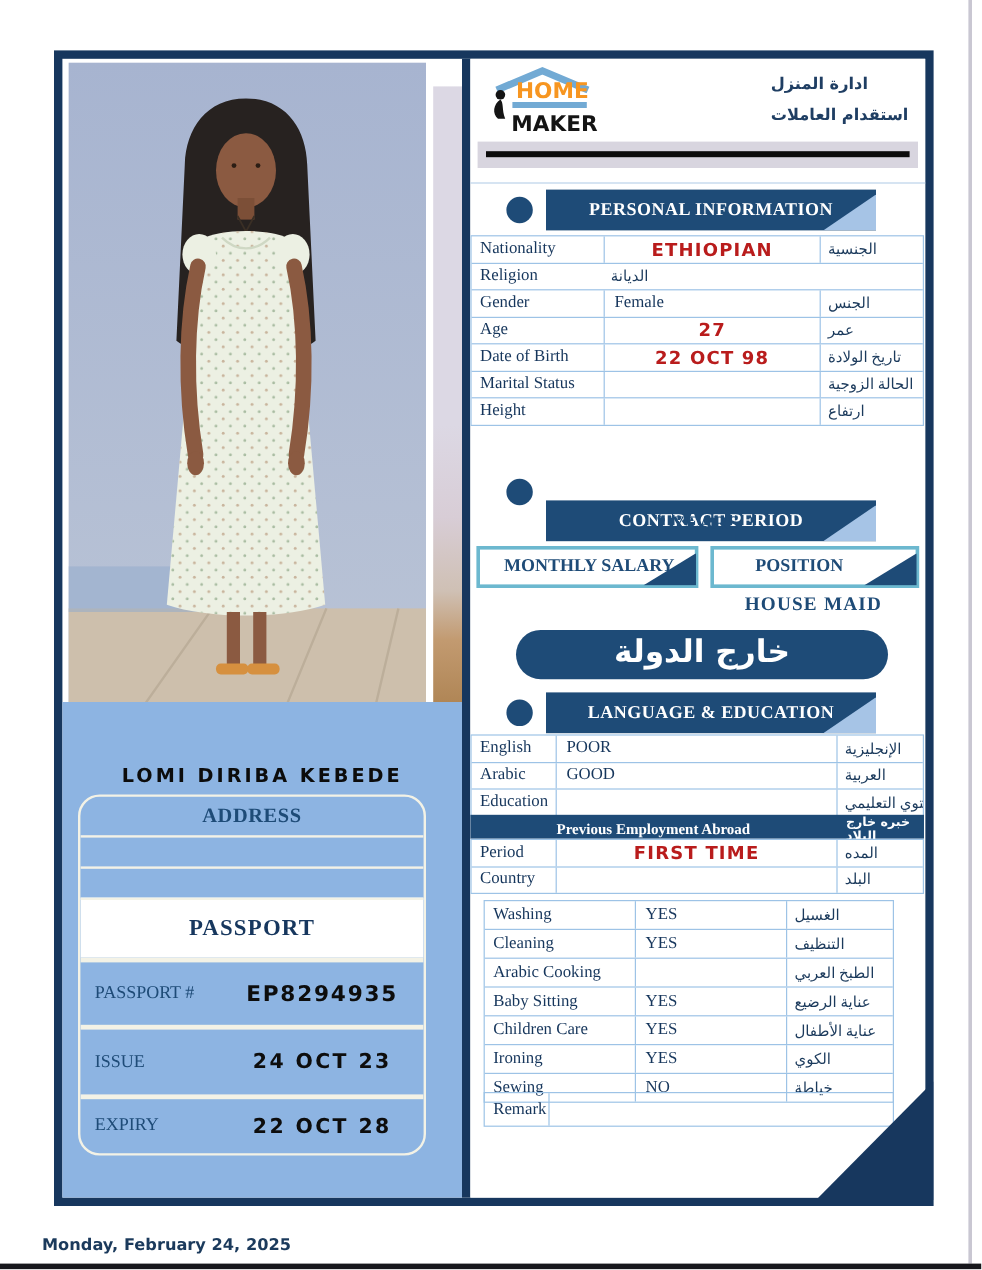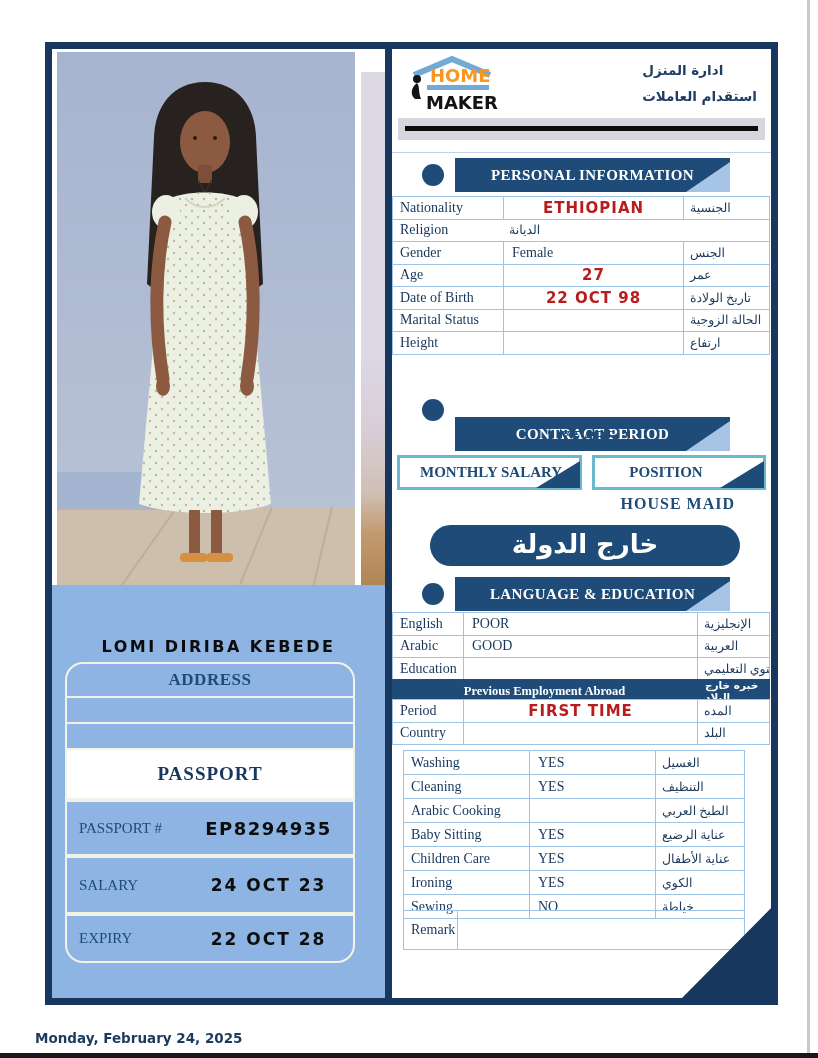--- a/index.html
+++ b/index.html
@@ -84,21 +84,21 @@
   .ar  { direction:rtl; justify-content:flex-end; padding:0 6px; color:#1b3a5c; font-size:12.5px; }
   .v-bold { justify-content:center; padding-left:0; font-family:"DejaVu Sans",sans-serif;
             font-weight:bold; color:#b91c1c; letter-spacing:1px; font-size:15px; }
   .v-plain { justify-content:flex-start; }
 
   .pi-tbl { top:147px; } .pi-tbl .row { grid-template-columns:110px 1fr 85px; height:21.5px; }
   .lang-tbl { top:563px; } .lang-tbl .row { grid-template-columns:70px 235px 1fr; height:21.5px; }
   .pe-tbl { top:650px; } .pe-tbl .row { grid-template-columns:70px 235px 1fr; height:21.5px; }
   .skills-tbl { left:11px; top:701px; width:342px; }
   .skills-tbl .row { grid-template-columns:125px 127px 1fr; height:23px; }
-  .remark-row { position:absolute; left:11px; top:861px; width:342px; height:40px; box-sizing:border-box;
+  .remark-row { position:absolute; left:11px; top:861px; width:342px; height:29px; box-sizing:border-box;
                 border:1px solid #9dc3e6; display:grid; grid-template-columns:54px 1fr; align-items:center; }
   .remark-row .lbl { border-right:1px solid #9dc3e6; height:100%; display:flex; align-items:center; }
 
   
   .period-value { position:absolute; left:0; top:379px; width:100%; text-align:center;
                   color:#1e4b77; font-weight:bold; font-size:16px; letter-spacing:0.5px; }
   .hd-box { position:absolute; top:406px; height:35px; box-sizing:border-box; background:#fff;
             border:3px solid #6cb8cf; display:flex; align-items:center; }
   .ms-box { left:5px; width:185px; }
   .pos-box { left:200px; width:174px; justify-content:center; }
@@ -182,21 +182,21 @@
       <div class="addr-row"></div>
       <div class="pass-band">PASSPORT</div>
       <div>
 
           <div class="p-row">
             <span class="p-lbl">PASSPORT #</span>
             <span class="p-val">EP8294935</span>
           </div>
 
           <div class="p-row">
-            <span class="p-lbl">SALARY</span>
+            <span class="p-lbl">ISSUE</span>
             <span class="p-val">24 OCT 23</span>
           </div>
 
           <div class="p-row">
             <span class="p-lbl">EXPIRY</span>
             <span class="p-val">22 OCT 28</span>
           </div>
 
         </div>
     </div>

